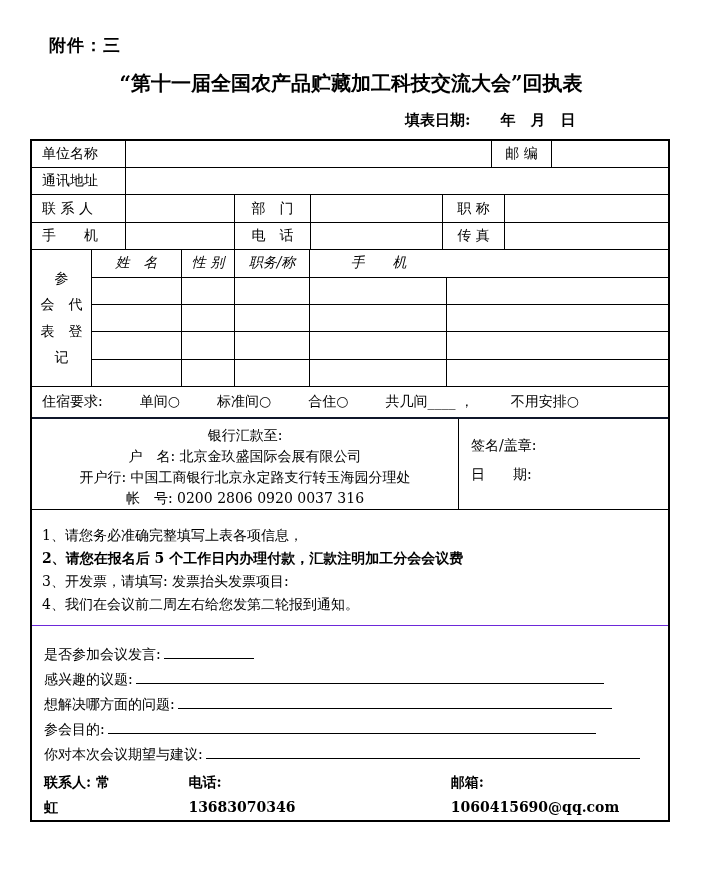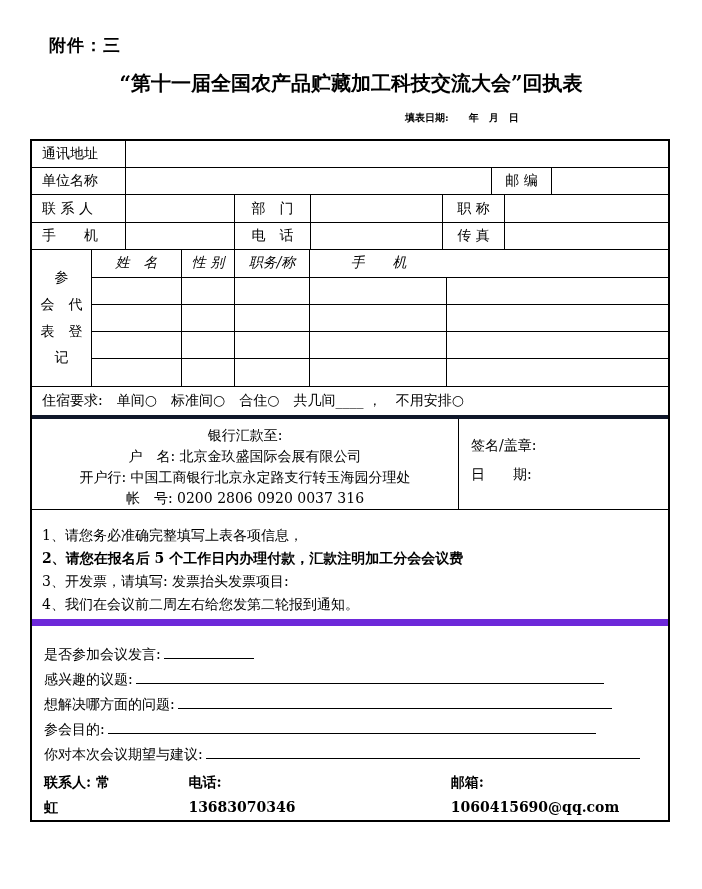--- a/index.html
+++ b/index.html
@@ -2,21 +2,21 @@
 <html><head>
 <meta charset="utf-8">
 <style>
   html,body{margin:0;padding:0;background:#fff;}
   .page{
     position:relative;width:702px;height:889px;background:#ffffff;color:#000;
     font-family:"DejaVu Serif","Liberation Serif",serif;font-size:14px;overflow:hidden;
   }
   .attachment{position:absolute;left:49px;top:34px;font-size:17px;font-weight:bold;letter-spacing:1px;}
   .doc-title{position:absolute;left:0;top:70px;width:100%;text-align:center;font-size:20px;font-weight:bold;}
-  .date-line{position:absolute;left:405px;top:111px;font-size:10px;font-weight:bold;}
+  .date-line{position:absolute;left:405px;top:111px;font-size:15px;font-weight:bold;}
 
   .form-table{
     position:absolute;left:30px;top:139px;width:640px;height:683px;
     border:2px solid #000;box-sizing:border-box;display:flex;flex-direction:column;
   }
   .row{display:flex;border-bottom:1px solid #000;box-sizing:border-box;}
   .cell{box-sizing:border-box;border-right:1px solid #000;display:flex;align-items:center;overflow:hidden;}
   .cell:last-child{border-right:none;}
   .lbl{padding-left:10px;}
   .ctr{justify-content:center;padding-left:0;}
@@ -28,29 +28,29 @@
   .reg-main{flex:1;display:flex;flex-direction:column;font-style:italic;}
   .reg-hrow{display:flex;height:28px;border-bottom:1px solid #000;box-sizing:border-box;}
   .reg-drow{display:flex;flex:1;border-bottom:1px solid #000;box-sizing:border-box;}
   .reg-drow:last-child{border-bottom:none;}
   .c-name{width:90px;}
   .c-sex{width:53px;}
   .c-pos{width:75px;}
   .c-mob{width:137px;}
   .c-mail{flex:1;}
 
-  .acc{height:34px;padding-left:10px;display:flex;align-items:center;border-bottom:4px solid #0f172a;box-sizing:border-box;}
+  .acc{height:34px;padding-left:10px;display:flex;align-items:center;border-bottom:2px solid #0f172a;box-sizing:border-box;gap:23px;}
   .acc span{margin-right:14px;}
 
   .bank{height:95px;display:flex;border-bottom:1px solid #000;box-sizing:border-box;}
   .bank-left{width:427px;border-right:1px solid #000;box-sizing:border-box;padding:6px 10px 0;line-height:21px;text-align:center;}
   .bank-right{flex:1;padding:16px 0 0 12px;line-height:21px;box-sizing:border-box;}
   .bank-right div{margin-bottom:8px;}
 
-  .notes{height:123px;padding:14px 10px 0;line-height:23px;border-bottom:7px solid #6d28d9;box-sizing:border-box;}
+  .notes{height:123px;padding:14px 10px 0;line-height:23px;border-bottom:1px solid #6d28d9;box-sizing:border-box;}
   .bold{font-weight:bold;}
 
   .quest{flex:1;padding:16px 12px 0;line-height:25px;box-sizing:border-box;}
   .u{display:inline-block;border-bottom:1px solid #000;height:14px;margin-left:3px;vertical-align:baseline;}
   .u-q1{width:90px;}
   .u-q2{width:468px;}
   .u-q3{width:434px;}
   .u-q4{width:488px;}
   .u-q5{width:434px;}
   .contact-line{display:flex;font-weight:bold;margin-top:3px;}
@@ -62,28 +62,28 @@
 
 <div class="page">
 
   <div class="attachment">附件：三</div>
   <div class="doc-title">“第十一届全国农产品贮藏加工科技交流大会”回执表</div>
   <div class="date-line">填表日期:　　年　月　日</div>
 
   <div class="form-table">
 
     <div class="row h29">
-      <div class="cell lbl" style="width:94px;">通讯地址</div>
+      <div class="cell lbl" style="width:94px;">单位名称</div>
+      <div class="cell" style="width:366px;"></div>
+      <div class="cell ctr" style="width:60px;">邮 编</div>
       <div class="cell" style="flex:1;"></div>
     </div>
 
     <div class="row h29">
-      <div class="cell lbl" style="width:94px;">单位名称</div>
-      <div class="cell" style="width:366px;"></div>
-      <div class="cell ctr" style="width:60px;">邮 编</div>
+      <div class="cell lbl" style="width:94px;">通讯地址</div>
       <div class="cell" style="flex:1;"></div>
     </div>
 
     <div class="row h29">
       <div class="cell lbl" style="width:94px;">联 系 人</div>
       <div class="cell" style="width:109px;"></div>
       <div class="cell ctr" style="width:76px;">部　门</div>
       <div class="cell" style="width:132px;"></div>
       <div class="cell ctr" style="width:62px;">职 称</div>
       <div class="cell" style="flex:1;"></div>

